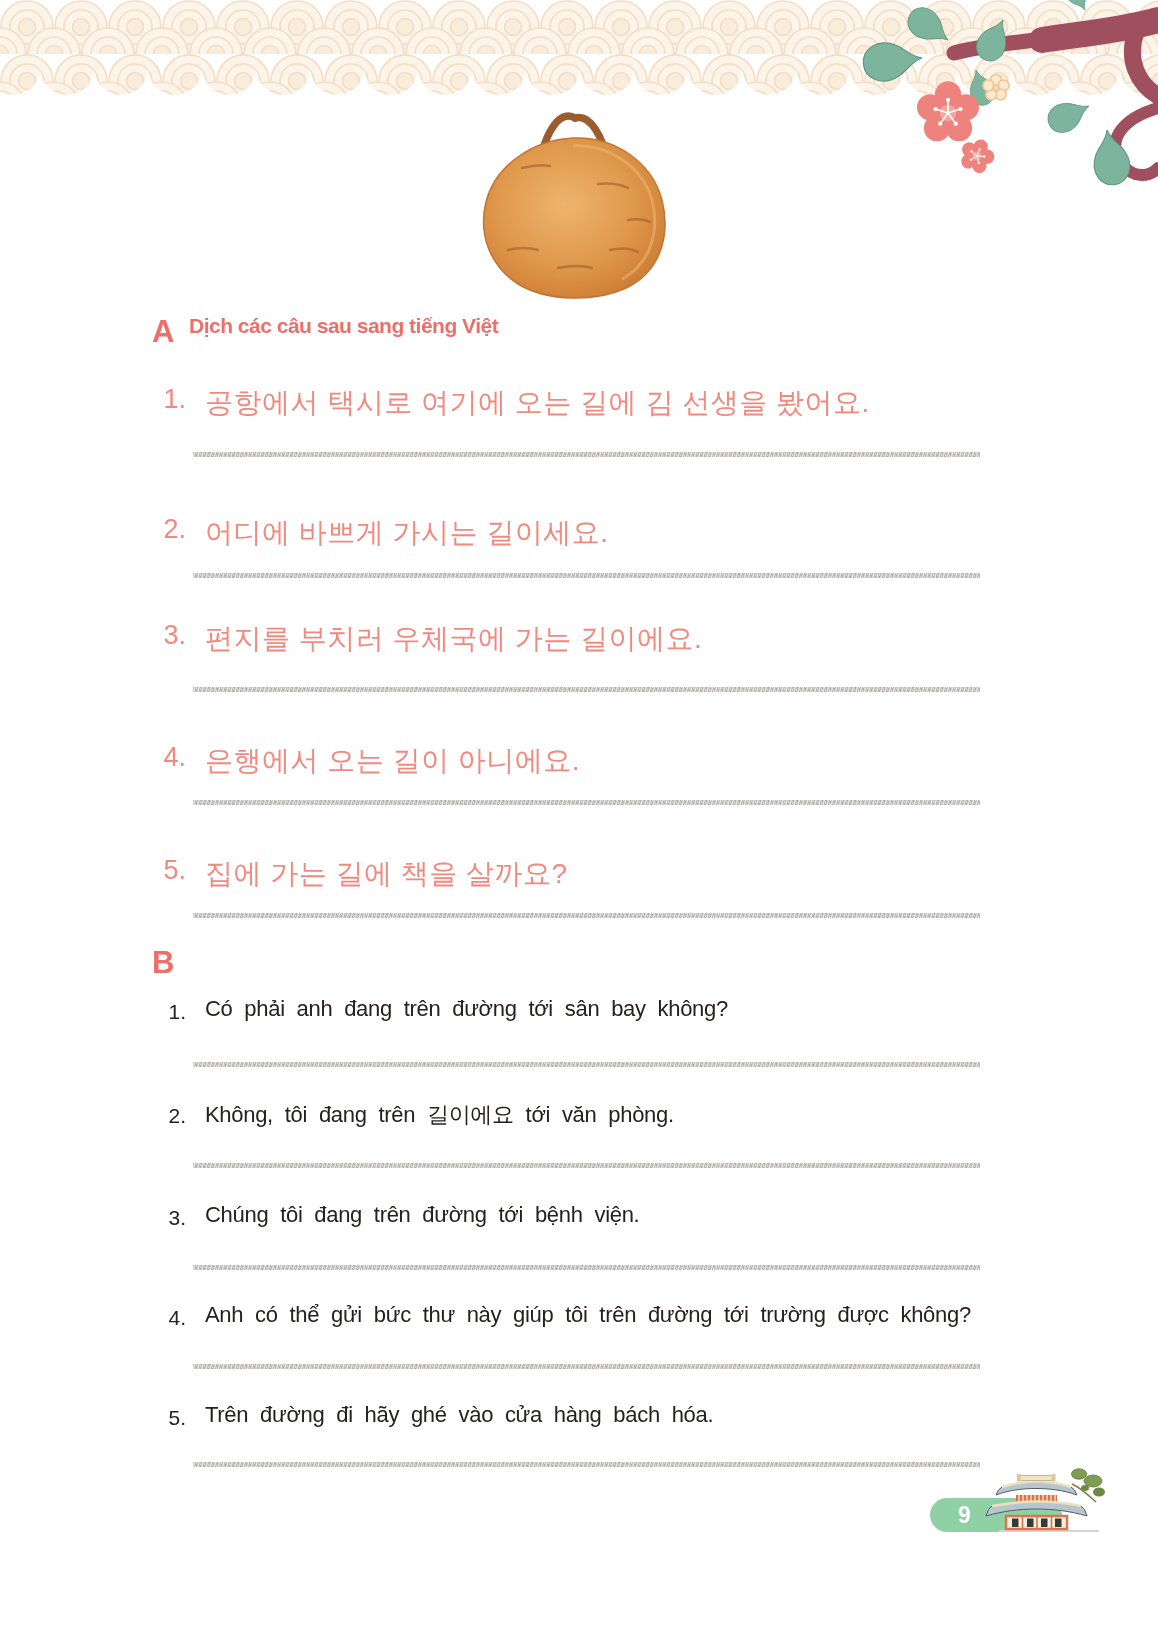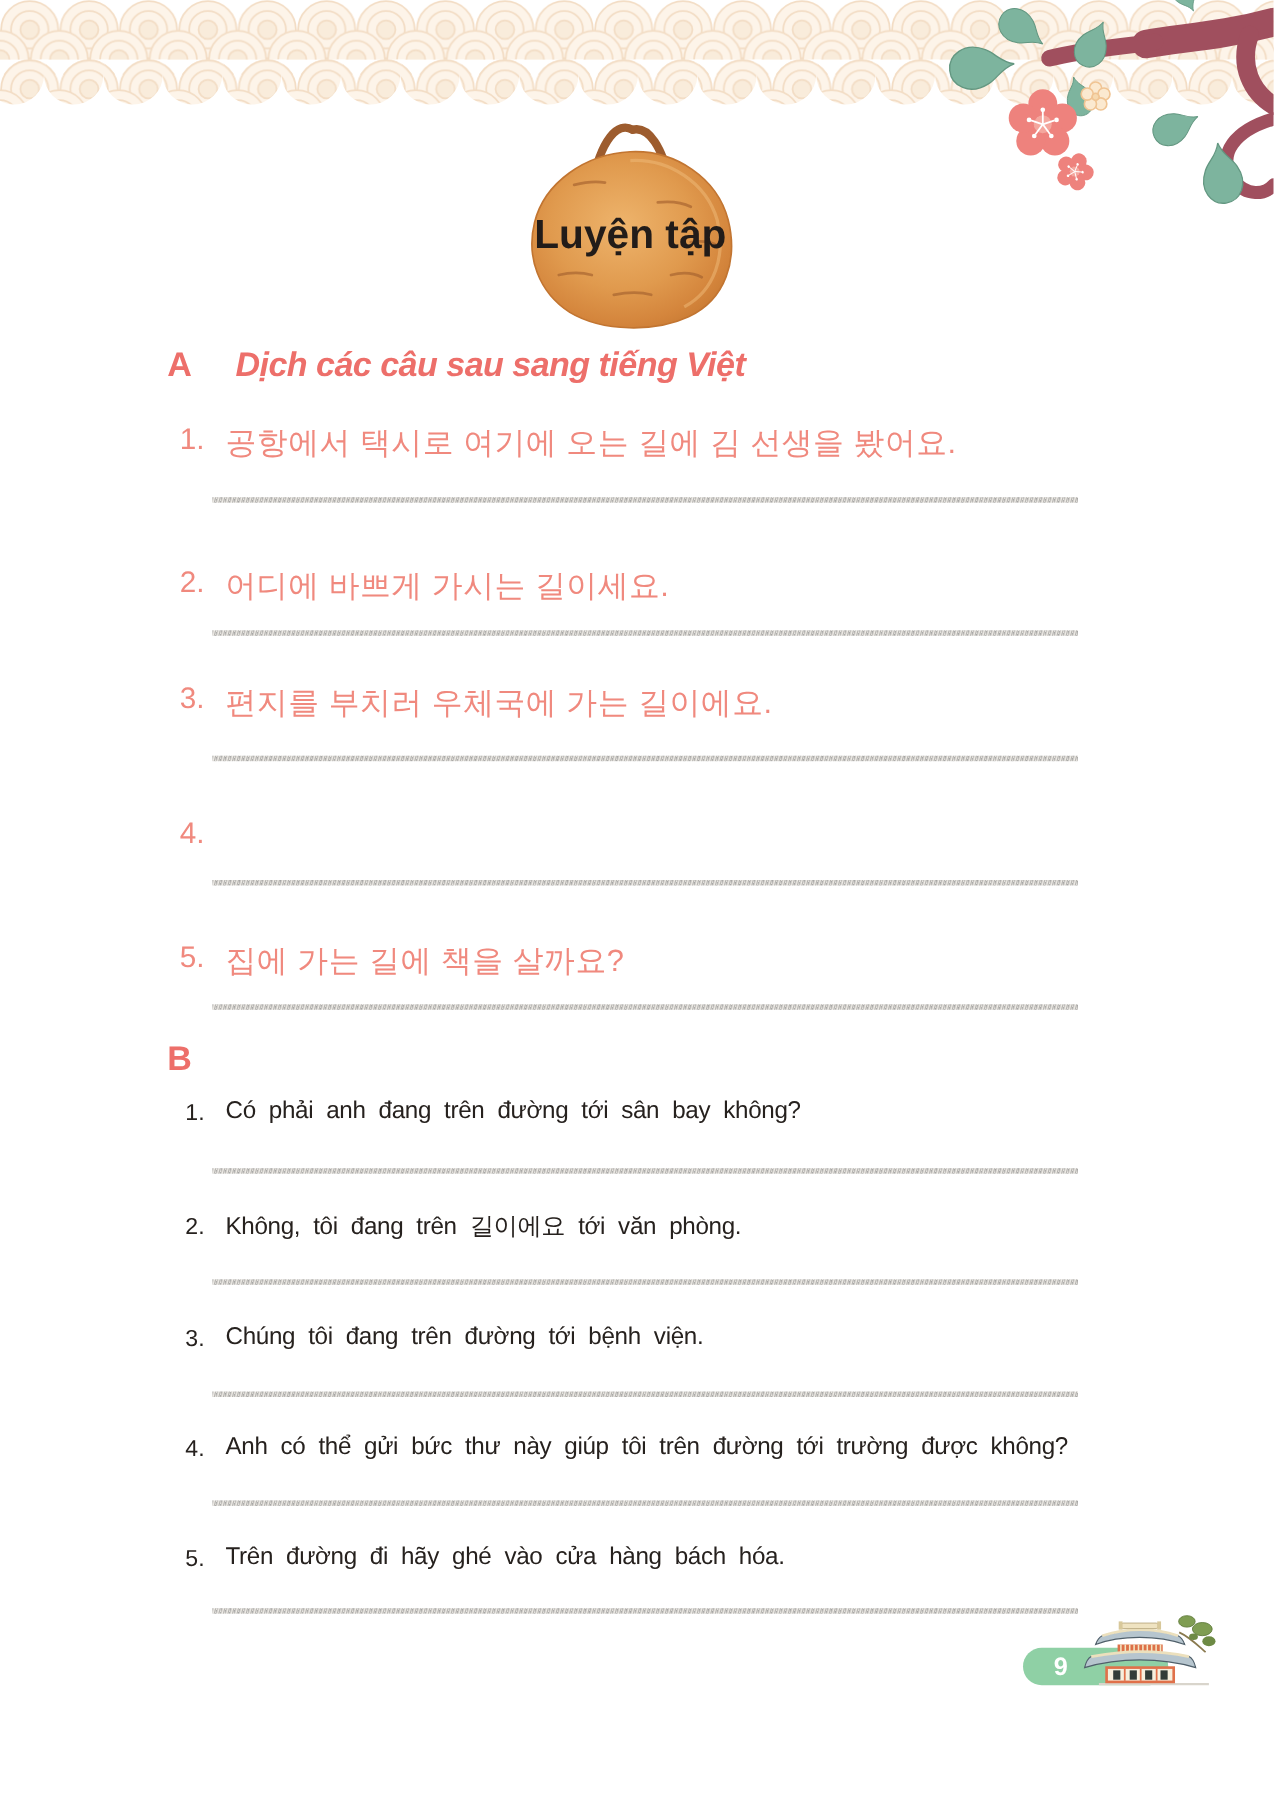--- a/index.html
+++ b/index.html
@@ -13,21 +13,21 @@
   .branch-deco{position:absolute;right:0;top:0;width:352px;height:235px;pointer-events:none;}
   
   .badge-wrap{position:absolute;left:438px;top:100px;width:270px;height:205px;}
   .badge-label{
     position:absolute;left:448px;top:192px;width:250px;text-align:center;
     font-size:37px;font-weight:700;color:#221c19;letter-spacing:0;
   }
   
   .sec-head{position:absolute;left:0;width:1000px;height:40px;color:#ed6f6a;font-weight:700;}
   .sec-head .letter{position:absolute;left:152px;top:0;font-size:31px;letter-spacing:-0.5px;}
-  .sec-head .title{position:absolute;left:214px;top:0;font-size:31px;letter-spacing:-0.5px;font-style:italic;}
+  .sec-head .title{position:absolute;left:189px;top:0;font-size:21px;letter-spacing:-0.5px;}
   #sec-a-head{top:314px;}
   #sec-b-head{top:945px;}
   
   .item{position:absolute;left:0;width:1060px;height:80px;}
   .item .num{position:absolute;left:150px;width:36px;text-align:right;top:0;}
   .item .txt{position:absolute;left:205px;top:0;white-space:nowrap;}
   .item.korean .num{color:#f0897e;font-size:27px;}
   .item.korean .txt{color:#f0897e;font-size:28px;letter-spacing:0.5px;text-align:right;}
   .item.viet .num{color:#26211e;font-size:21px;top:4px;}
   .item.viet .txt{color:#26211e;font-size:22px;font-weight:500;letter-spacing:-0.3px;word-spacing:6px;}
@@ -182,21 +182,20 @@
       <g stroke="#a5622f" stroke-width="2.5" fill="none" opacity="0.65" stroke-linecap="round">
         <path d="M84,68 Q100,64 112,66"></path>
         <path d="M160,84 Q178,82 190,88"></path>
         <path d="M70,150 Q86,146 100,150"></path>
         <path d="M120,168 Q140,164 154,168"></path>
         <path d="M172,150 Q188,146 200,152"></path>
         <path d="M190,120 Q204,118 212,122"></path>
       </g>
     </svg>
   </div>
-  <div class="badge-label">Luyện tập</div>
 
   <div class="sec-head" id="sec-a-head">
     <span class="letter">A</span>
     <span class="title">Dịch các câu sau sang tiếng Việt</span>
   </div>
 
   <div class="item korean" style="top:384px">
     <span class="num">1.</span>
     <span class="txt">공항에서 택시로 여기에 오는 길에 김 선생을 봤어요.</span>
   </div>
@@ -209,20 +208,21 @@
   <div class="answer-line" style="top:573px"></div>
 
   <div class="item korean" style="top:620px">
     <span class="num">3.</span>
     <span class="txt">편지를 부치러 우체국에 가는 길이에요.</span>
   </div>
   <div class="answer-line" style="top:687px"></div>
 
   <div class="item korean" style="top:742px">
     <span class="num">4.</span>
+    <span class="txt">은행에서 오는 길이 아니에요.</span>
   </div>
   <div class="answer-line" style="top:800px"></div>
 
   <div class="item korean" style="top:855px">
     <span class="num">5.</span>
     <span class="txt">집에 가는 길에 책을 살까요?</span>
   </div>
   <div class="answer-line" style="top:913px"></div>
 
   <div class="sec-head" id="sec-b-head">

